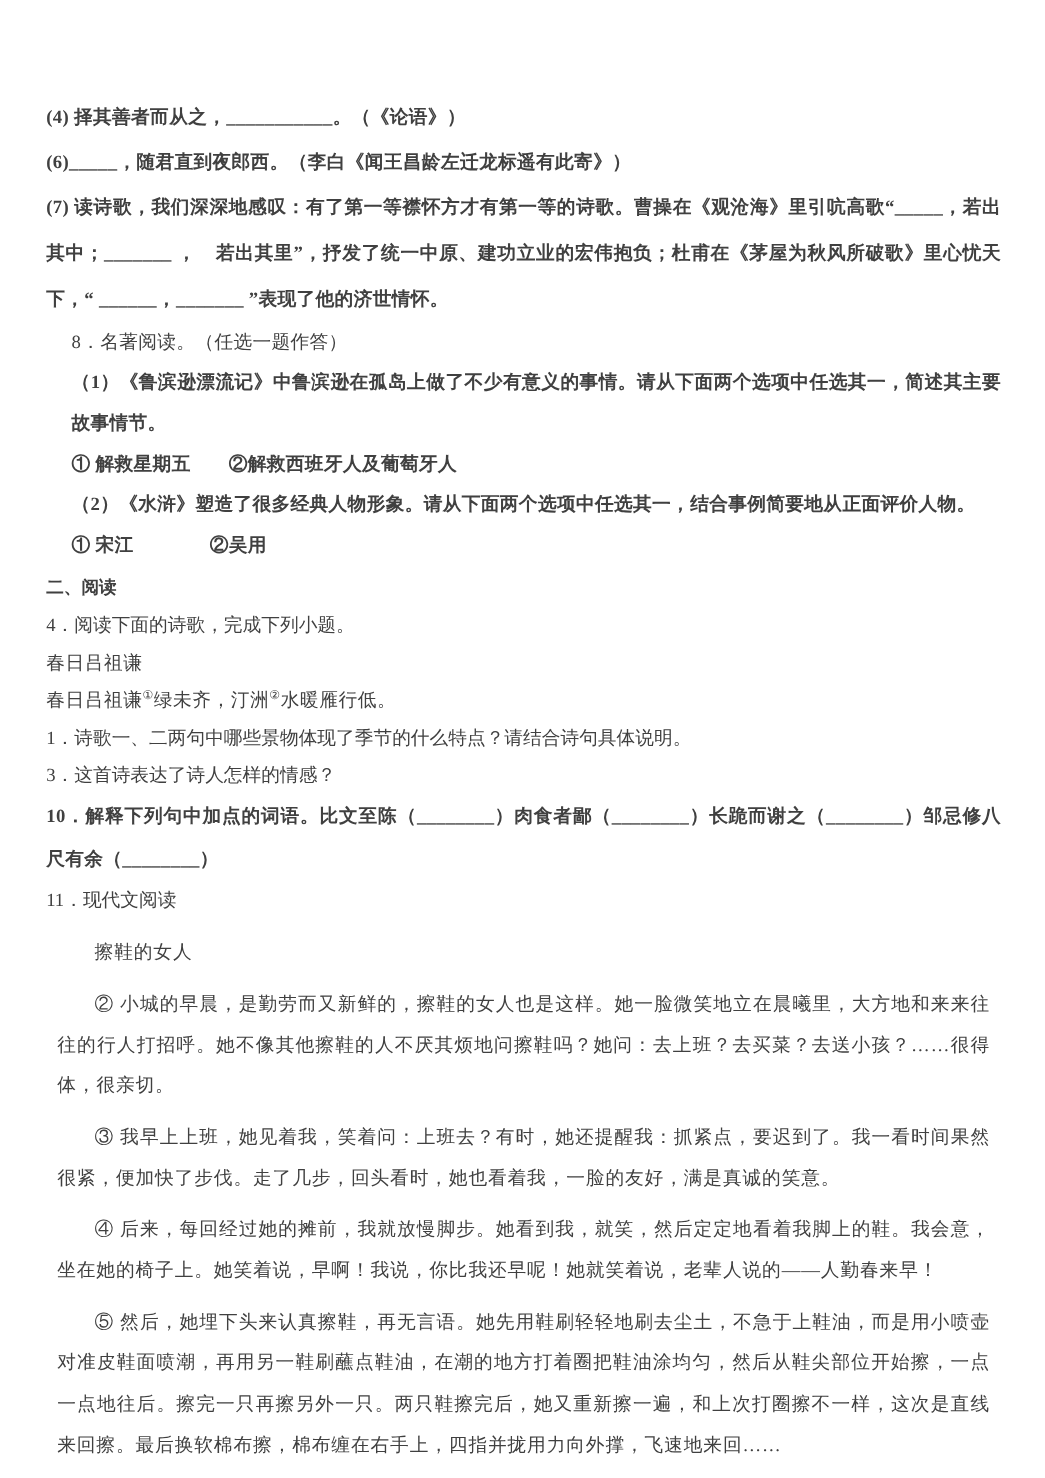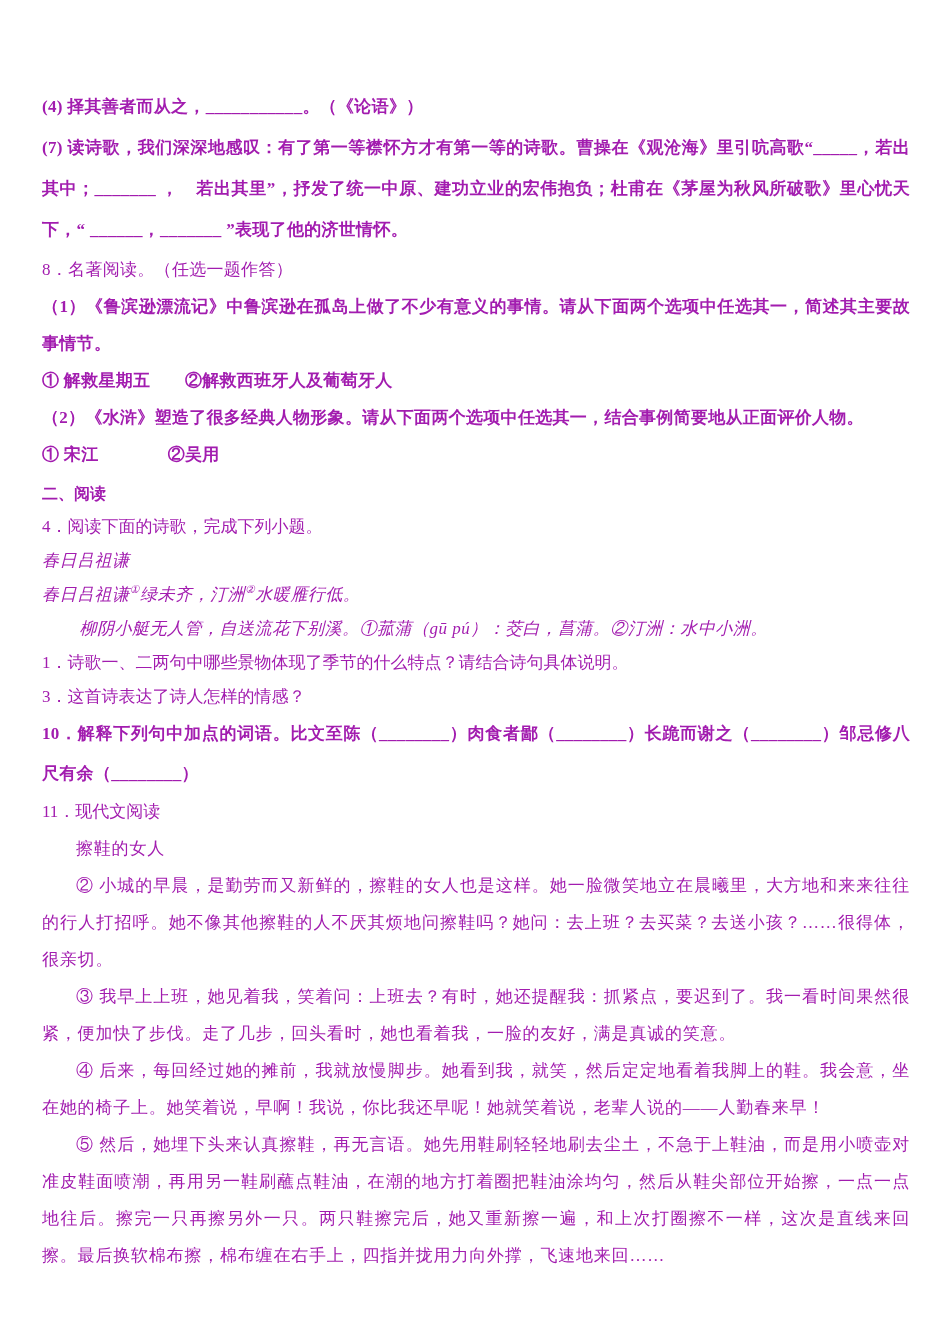--- a/index.html
+++ b/index.html
@@ -3,69 +3,69 @@
 <meta charset="utf-8">
 <style>
   html,body{margin:0;padding:0;background:#ffffff;}
   .page{
     position:relative;
     width:950px;height:1344px;overflow:hidden;
     box-sizing:border-box;
     background:#ffffff;
     padding:86px 40px 0 42px;
     font-family:"Liberation Serif","DejaVu Serif",serif;
-    color:#a21caf;
+    color:#404040;
     font-size:17px;
   }
   .blk{margin:0;text-align:justify;}
   
   .fill .blk{line-height:2.42;font-weight:700;letter-spacing:0.3px;}
   
-  .q8 .blk{line-height:2.18;letter-spacing:0.3px;}
+  .q8 .blk{line-height:2.18;letter-spacing:0.3px;margin-left:23px;}
   .q8 .hdr{font-weight:400;}
   .q8 .b{font-weight:700;}
   
   .section-title{line-height:2.1;font-weight:700;font-size:16px;margin:4px 0 0 0;}
   
   .q9 .blk{line-height:2.0;}
-  .poem{letter-spacing:0.5px;font-style:italic;}
+  .poem{letter-spacing:0.5px;}
   .poem sup{font-size:11px;vertical-align:super;line-height:0;}
   .poem-note{text-indent:2.2em;}
   
   .q10{line-height:2.35;font-weight:700;letter-spacing:0.3px;}
   
   .q11 .blk{line-height:2.1;}
-  .essay p{margin:0;line-height:2.18;text-align:justify;text-indent:2em;letter-spacing:0.8px;}
+  .essay p{margin:10px;line-height:2.18;text-align:justify;text-indent:2em;letter-spacing:0.8px;}
   .essay-title{text-indent:0;letter-spacing:0.5px;}
 </style>
 </head>
 <body>
 
 <div class="page">
 
   <div class="fill">
     <p class="blk">(4) 择其善者而从之，___________。（《论语》）</p>
+    <p class="blk">(6)_____，随君直到夜郎西。（李白《闻王昌龄左迁龙标遥有此寄》）</p>
     <p class="blk">(7) 读诗歌，我们深深地感叹：有了第一等襟怀方才有第一等的诗歌。曹操在《观沧海》里引吭高歌“_____，若出其中；_______ ，　若出其里”，抒发了统一中原、建功立业的宏伟抱负；杜甫在《茅屋为秋风所破歌》里心忧天下，“ ______，_______ ”表现了他的济世情怀。</p>
   </div>
 
   <div class="q8">
     <p class="blk hdr">8．名著阅读。（任选一题作答）</p>
     <p class="blk b">（1）《鲁滨逊漂流记》中鲁滨逊在孤岛上做了不少有意义的事情。请从下面两个选项中任选其一，简述其主要故事情节。</p>
     <p class="blk b">① 解救星期五　　②解救西班牙人及葡萄牙人</p>
     <p class="blk b">（2）《水浒》塑造了很多经典人物形象。请从下面两个选项中任选其一，结合事例简要地从正面评价人物。</p>
     <p class="blk b">① 宋江　　　　②吴用</p>
   </div>
 
   <p class="section-title">二、阅读</p>
 
   <div class="q9">
     <p class="blk">4．阅读下面的诗歌，完成下列小题。</p>
     <p class="blk poem">春日吕祖谦</p>
     <p class="blk poem"><span>春日吕祖谦</span><sup>①</sup><span>绿未齐，汀洲</span><sup>②</sup><span>水暖雁行低。</span></p>
-    <p class="blk poem poem-note">柳阴小艇无人管，自送流花下别溪。①菰蒲（gū pú）：茭白，菖蒲。②汀洲：水中小洲。</p>
     <p class="blk">1．诗歌一、二两句中哪些景物体现了季节的什么特点？请结合诗句具体说明。</p>
     <p class="blk">3．这首诗表达了诗人怎样的情感？</p>
   </div>
 
   <p class="blk q10">10．解释下列句中加点的词语。比文至陈（________）肉食者鄙（________）长跪而谢之（________）邹忌修八尺有余（________）</p>
 
   <div class="q11">
     <p class="blk">11．现代文阅读</p>
     <div class="essay">
       <p class="essay-title">擦鞋的女人</p>

